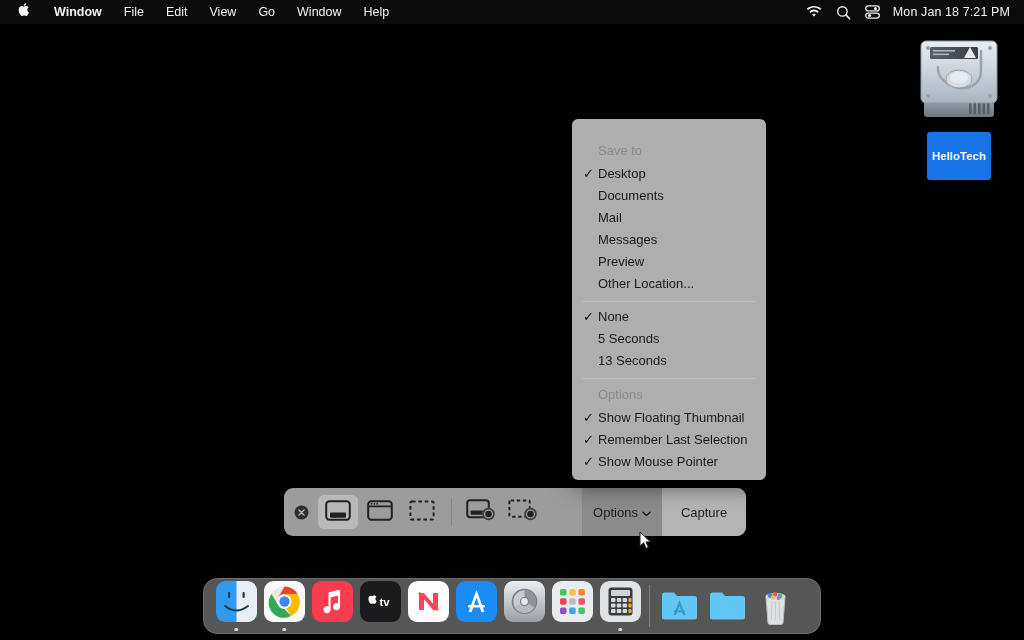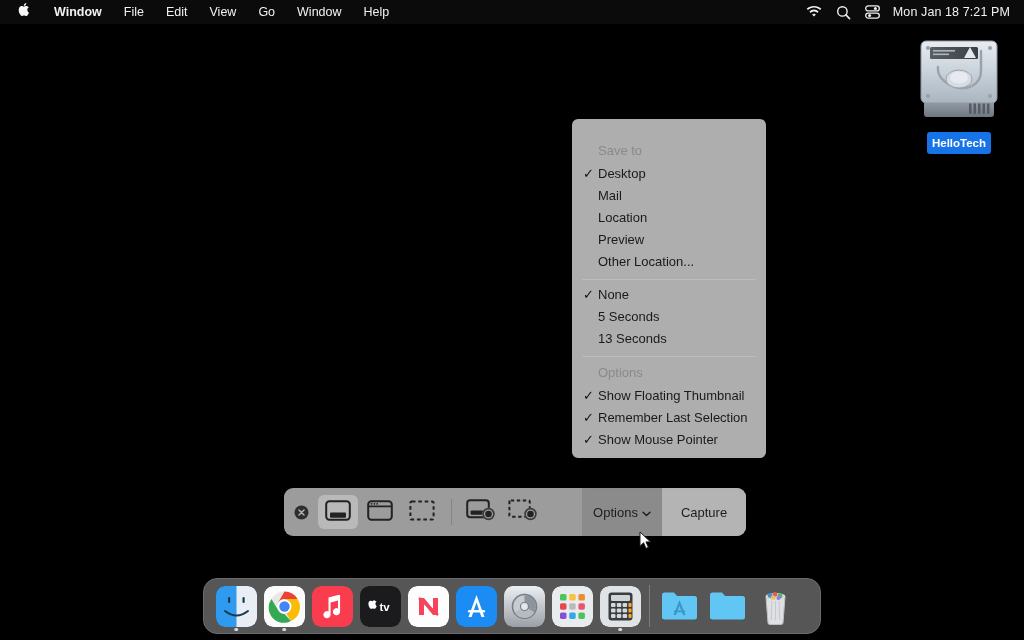--- a/index.html
+++ b/index.html
@@ -29,21 +29,21 @@
   .mb-icn svg{ display:block; }
 
   
   #drive{
     position:absolute; left:906px; top:27px; width:106px; height:130px;
     display:flex; flex-direction:column; align-items:center; z-index:20;
   }
   #drive .hd{ width:104px; height:104px; position:relative; }
   #drive .label{
     margin-top:1px; font-size:11.5px; font-weight:bold; color:#fff;
-    background:#1673e8; border-radius:3px; padding:4px 5px; line-height:14px;
+    background:#1673e8; border-radius:3px; padding:17px 5px; line-height:14px;
     white-space:nowrap;
   }
 
   
   #optmenu{
     position:absolute; left:572px; top:119px; width:194px;
     background:#aeaeae;
     border-radius:6px;
     box-shadow:0 6px 22px rgba(0,0,0,.55);
     padding:20px 0 7px 0;
@@ -101,21 +101,21 @@
     position:absolute; left:203px; top:578px; width:618px; height:56px;
     background:#565656; border:1px solid #6b6b6b;
     border-radius:14px;
     display:flex; align-items:center; padding:0 8px;
     z-index:30;
   }
   #dock .slot{
     width:48px; height:56px; display:flex; flex-direction:column;
     align-items:center; justify-content:center; position:relative;
   }
-  #dock .app{ width:41px; height:41px; border-radius:9px; position:relative; overflow:hidden; }
+  #dock .app{ width:41px; height:51px; border-radius:9px; position:relative; overflow:hidden; }
   #dock .dot{
     position:absolute; bottom:3px; left:50%; transform:translateX(-50%);
     width:3.5px; height:3.5px; border-radius:50%; background:#d8d8d8;
   }
   #dock .dsep{ width:1px; height:42px; background:#7d7d7d; margin:0 5px; }
   #dock .folder{ width:41px; height:38px; position:relative; }
 </style>
 </head>
 <body>
 
@@ -214,24 +214,27 @@
 </div>
 
 <div id="optmenu">
 
   <div class="hdr">Save to</div>
   <div class="row">
     <span class="ck">✓</span>
     <span>Desktop</span>
   </div>
   <div class="row">
+    <span>Documents</span>
+  </div>
+  <div class="row">
     <span>Mail</span>
   </div>
   <div class="row">
-    <span>Location</span>
+    <span>Messages</span>
   </div>
   <div class="row">
     <span>Preview</span>
   </div>
   <div class="row">
     <span>Other Location...</span>
   </div>
 
   <div class="sep"></div>
 

